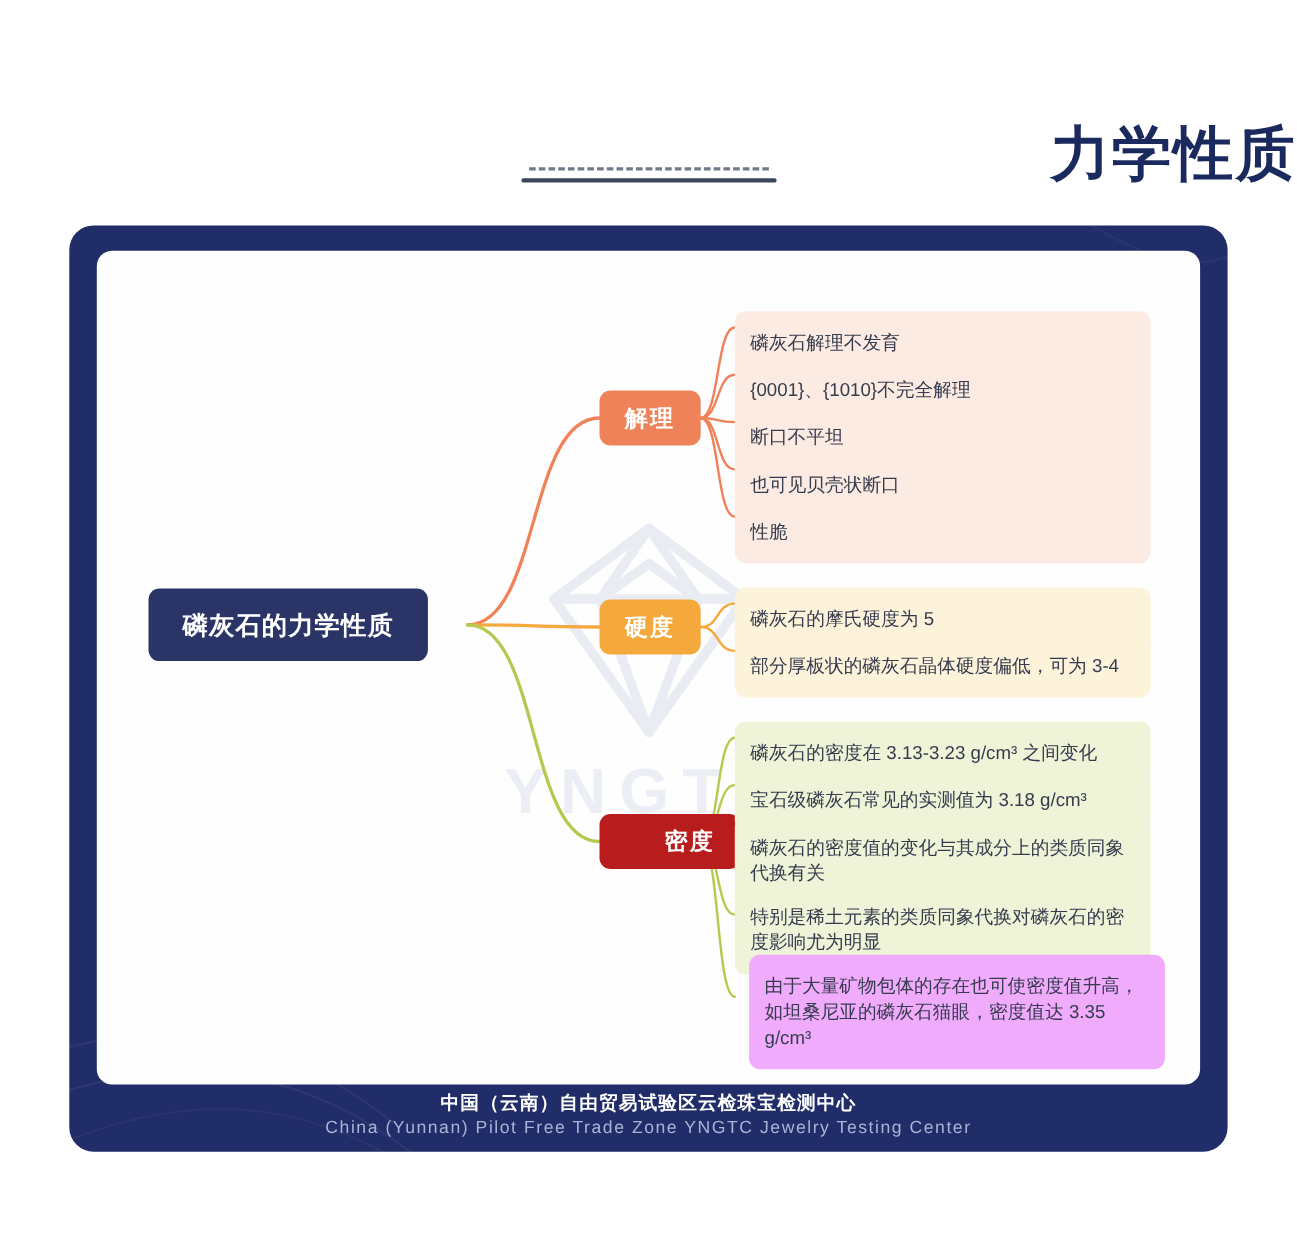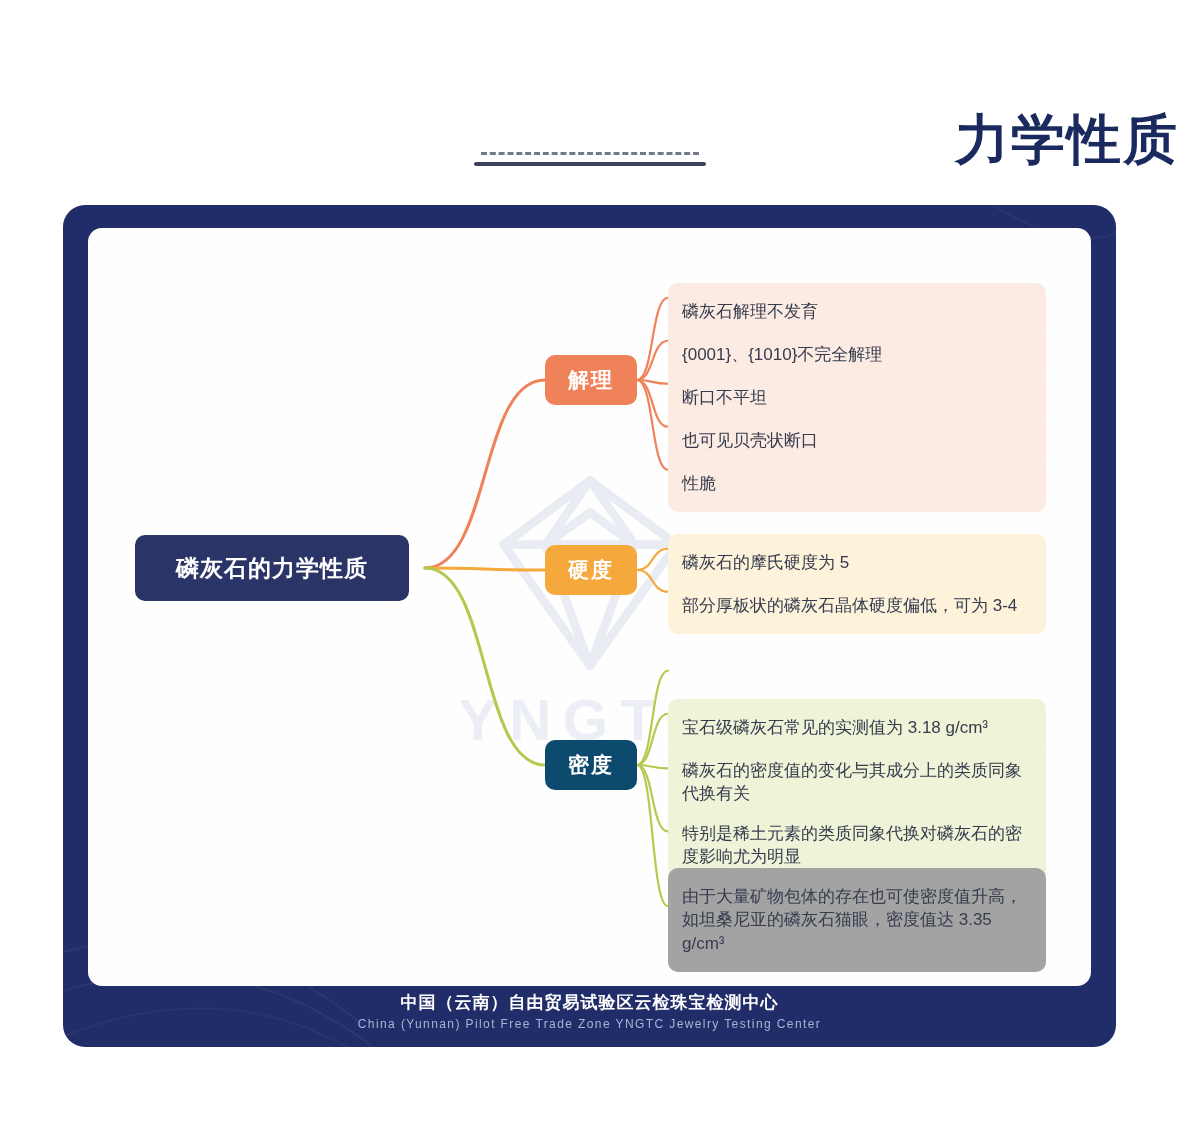--- a/index.html
+++ b/index.html
@@ -29,21 +29,21 @@
   }
   #links{position:absolute;inset:0;z-index:1;pointer-events:none;}
   
   .watermark{position:absolute;left:352px;top:240px;width:300px;z-index:0;text-align:center;}
   .watermark svg{display:block;margin:0 auto;}
   .watermark-text{
     font-size:58px;font-weight:800;color:#eceef5;letter-spacing:12px;margin-top:8px;
   }
   
   .root-node{
-    position:absolute;left:47px;top:307px;width:274px;height:66px;z-index:2;
+    position:absolute;left:47px;top:307px;width:254px;height:66px;z-index:2;
     border-radius:10px;display:flex;align-items:center;justify-content:center;
     color:#ffffff;font-size:23px;font-weight:600;letter-spacing:1px;
   }
   .branch-node{
     position:absolute;left:457px;width:92px;height:50px;z-index:2;
     border-radius:10px;display:flex;align-items:center;justify-content:center;
     color:#ffffff;font-size:21px;font-weight:700;letter-spacing:2px;
   }
   .leaf{
     position:absolute;left:580px;width:378px;z-index:2;box-sizing:border-box;
@@ -51,21 +51,21 @@
     display:flex;align-items:center;
     font-size:17px;line-height:1.38;color:#363c4e;
   }
   
   .footer-cn{
     position:absolute;left:0;top:786px;width:100%;text-align:center;
     color:#ffffff;font-size:17px;font-weight:700;letter-spacing:1px;
   }
   .footer-en{
     position:absolute;left:0;top:812px;width:100%;text-align:center;
-    color:#aab3d6;font-size:12px;letter-spacing:1.4px;
+    color:#aab3d6;font-size:16px;letter-spacing:1.4px;
   }
 </style>
 </head>
 <body>
 
 <h1 class="page-title" style="color: rgb(27, 42, 94); text-align: right;">力学性质</h1>
 <div class="title-underline">
   <span class="dash-line"></span>
   <span class="solid-line"></span>
 </div>
@@ -109,32 +109,33 @@
         <path d="M 549 537 C 566.05 537, 562.95 485.7265625, 580 485.7265625" fill="none" stroke="#b5c94e" stroke-width="2.2" stroke-linecap="round"></path>
         <path d="M 549 537 C 566.05 537, 562.95 540.453125, 580 540.453125" fill="none" stroke="#b5c94e" stroke-width="2.2" stroke-linecap="round"></path>
         <path d="M 549 537 C 566.05 537, 562.95 603.453125, 580 603.453125" fill="none" stroke="#b5c94e" stroke-width="2.2" stroke-linecap="round"></path>
         <path d="M 549 537 C 566.05 537, 562.95 678.1796875, 580 678.1796875" fill="none" stroke="#b5c94e" stroke-width="2.2" stroke-linecap="round"></path>
       </svg>
 
     <div class="root-node" style="background: rgb(43, 52, 103);">磷灰石的力学性质</div>
 
     <div class="branch-node" style="top: 127px; background: rgb(240, 130, 90);">解理</div>
     <div class="branch-node" style="top: 317px; background: rgb(245, 168, 60);">硬度</div>
-    <div class="branch-node" style="top: 512px; background: #0c4a6e;">密度</div>
+    <div class="branch-node" style="top: 512px; background: #b91c1c; padding-left: 36px;">密度</div>
 
     <div class="leaf" style="top: 55px; background: rgb(252, 235, 226);">磷灰石解理不发育</div>
     <div class="leaf" style="top: 98px; background: rgb(252, 235, 226);">{0001}、{1010}不完全解理</div>
     <div class="leaf" style="top: 141px; background: rgb(252, 235, 226);">断口不平坦</div>
     <div class="leaf" style="top: 184px; background: rgb(252, 235, 226);">也可见贝壳状断口</div>
     <div class="leaf" style="top: 227px; background: rgb(252, 235, 226);">性脆</div>
 
     <div class="leaf" style="top: 306px; background: rgb(253, 242, 218);">磷灰石的摩氏硬度为 5</div>
     <div class="leaf" style="top: 349px; background: rgb(253, 242, 218);">部分厚板状的磷灰石晶体硬度偏低，可为 3-4</div>
 
+    <div class="leaf" style="top: 428px; background: rgb(239, 243, 216);">磷灰石的密度在 3.13-3.23 g/cm³ 之间变化</div>
     <div class="leaf" style="top: 471px; background: rgb(239, 243, 216);">宝石级磷灰石常见的实测值为 3.18 g/cm³</div>
     <div class="leaf" style="top: 577px; background: rgb(239, 243, 216);">特别是稀土元素的类质同象代换对磷灰石的密度影响尤为明显</div>
     <div class="leaf" style="top: 514px; background: rgb(239, 243, 216);">磷灰石的密度值的变化与其成分上的类质同象代换有关</div>
-    <div class="leaf" style="top: 640px; background: #a3a3a3;">由于大量矿物包体的存在也可使密度值升高，如坦桑尼亚的磷灰石猫眼，密度值达 3.35 g/cm³</div>
+    <div class="leaf" style="top: 640px; background: #f0abfc; margin-left: 13px;">由于大量矿物包体的存在也可使密度值升高，如坦桑尼亚的磷灰石猫眼，密度值达 3.35 g/cm³</div>
   </div>
 
   <div class="footer-cn">中国（云南）自由贸易试验区云检珠宝检测中心</div>
   <div class="footer-en">China (Yunnan) Pilot Free Trade Zone  YNGTC Jewelry Testing Center</div>
 </div>
 
 </body></html>

